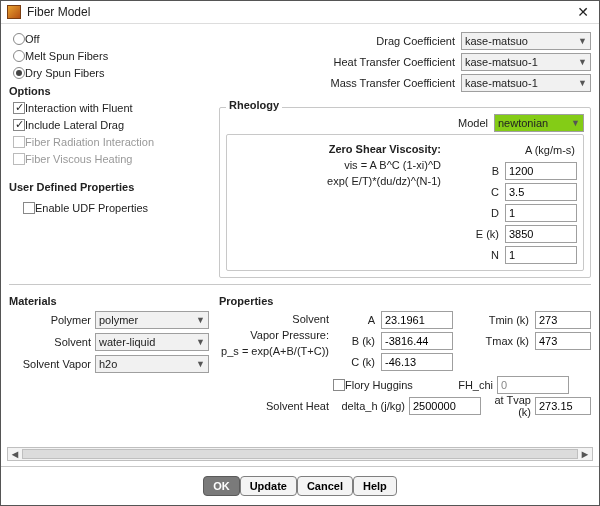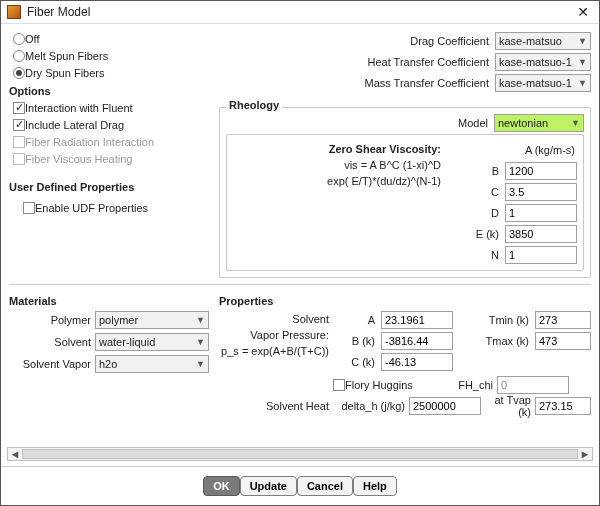--- a/index.html
+++ b/index.html
@@ -31,21 +31,21 @@
   .subframe{border:1px solid #c8c8c8;padding:4px 6px;border-radius:2px}
   .eqs{font-size:11px;line-height:16px}
   .hr{height:1px;background:#c8c8c8;margin:6px 0}
   .scrollbar{position:absolute;left:6px;right:6px;bottom:44px;height:14px;border:1px solid #bfbfbf;background:#f3f3f3;display:flex;align-items:center;box-sizing:border-box}
   .scrollbar .arrow{width:14px;height:12px;display:flex;align-items:center;justify-content:center;color:#555}
   .scrollbar .track{flex:1;height:10px;position:relative}
   .scrollbar .thumb{position:absolute;left:0;top:0;height:10px;width:100%;background:#dcdcdc;border:1px solid #bfbfbf;box-sizing:border-box}
   .footer{position:absolute;left:0;right:0;bottom:0;height:38px;border-top:1px solid #c8c8c8;background:#fff;display:flex;align-items:center;justify-content:center;}
   .btn{border:1px solid #7f7f7f;border-radius:4px;background:#f4f4f4;padding:3px 9px;font:inherit;font-weight:bold}
   .btn.primary{background:#7a7a7a;color:#fff;border-color:#5a5a5a}
-  .faux-select{display:inline-flex;align-items:center;justify-content:space-between;width:96px;height:18px;border:1px solid #9f9f9f;background:#f1f1f1;box-sizing:border-box;padding:0 3px;font:inherit}
+  .faux-select{display:inline-flex;align-items:center;justify-content:space-between;width:130px;height:18px;border:1px solid #9f9f9f;background:#f1f1f1;box-sizing:border-box;padding:0 3px;font:inherit}
   .faux-select .arr{font-size:9px;color:#555}
   .in-ro{background:#eee;color:#888}
   .matrow{display:flex;align-items:center;height:22px;gap:4px}
   .matrow .lab{width:82px;text-align:right}
   .matrow .faux-select{flex:1}
 </style>
 </head>
 <body>
 <div class="window">
   <div class="titlebar">
@@ -116,21 +116,21 @@
           <div class="faux-select">
             <span>kase-matsuo-1</span>
             <span class="arr">▼</span>
           </div>
         </div>
 
         <div class="frame">
           <span class="legend">Rheology</span>
           <div class="row">
             <span class="lab">Model</span>
-            <div class="faux-select" style="width:90px;background:#bef264">
+            <div class="faux-select" style="width:90px;background:#84cc16">
               <span>newtonian</span>
               <span class="arr">▼</span>
             </div>
           </div>
           <div class="subframe">
             <div style="display:flex;gap:6px">
               <div class="eqs" style="flex:1;text-align:right;padding-top:2px">
                 <div style="font-weight:bold">Zero Shear Viscosity:</div>
                 <div>vis = A B^C (1-xi)^D</div>
                 <div>exp( E/T)*(du/dz)^(N-1)</div>

